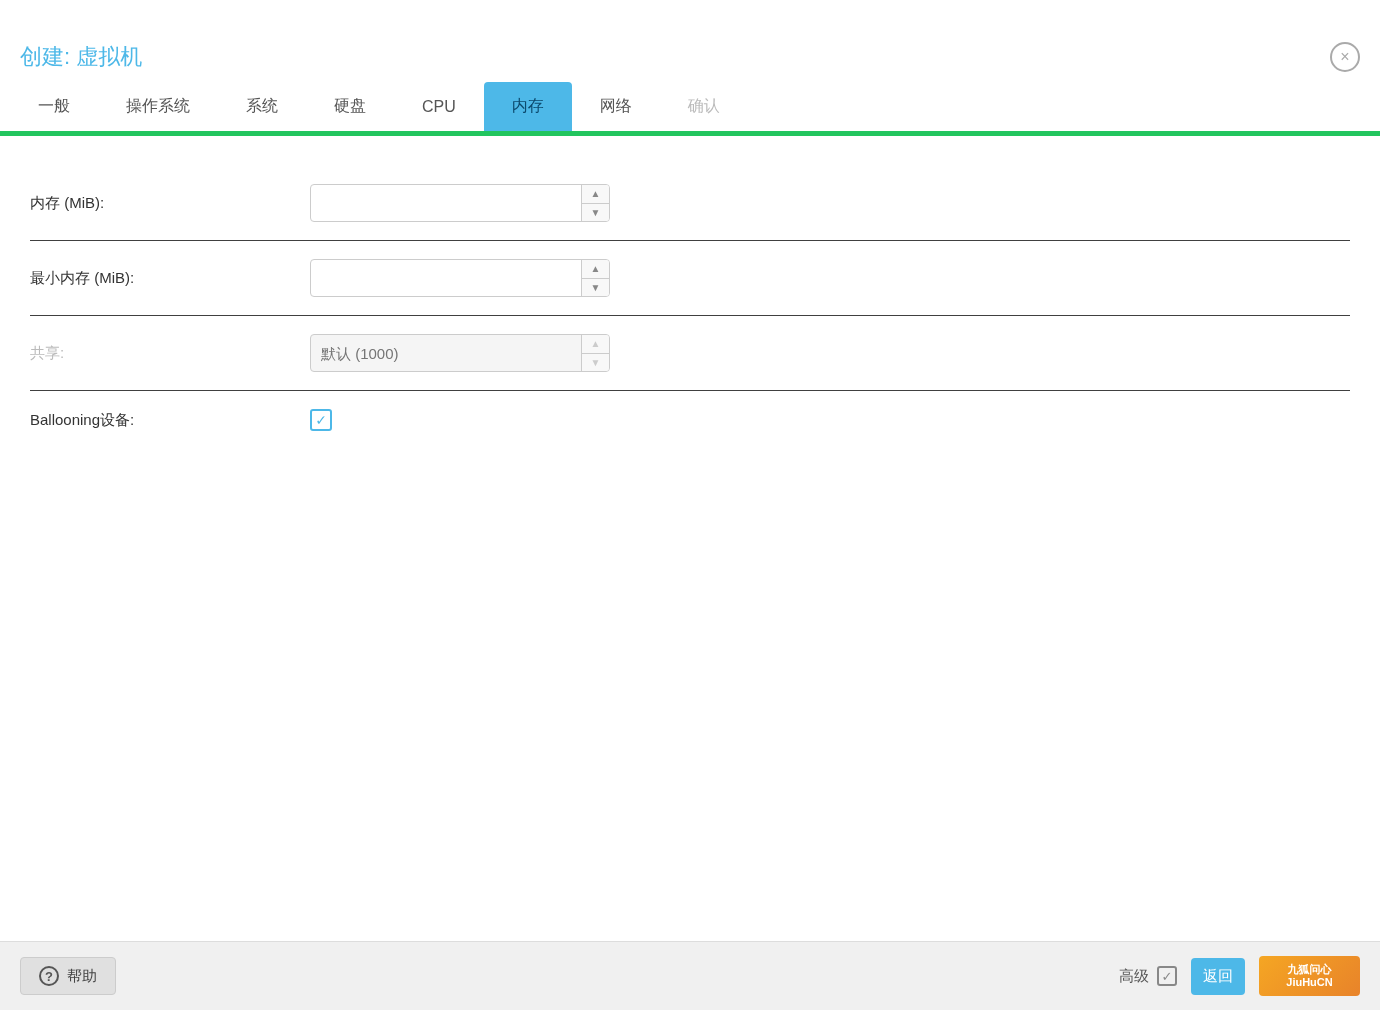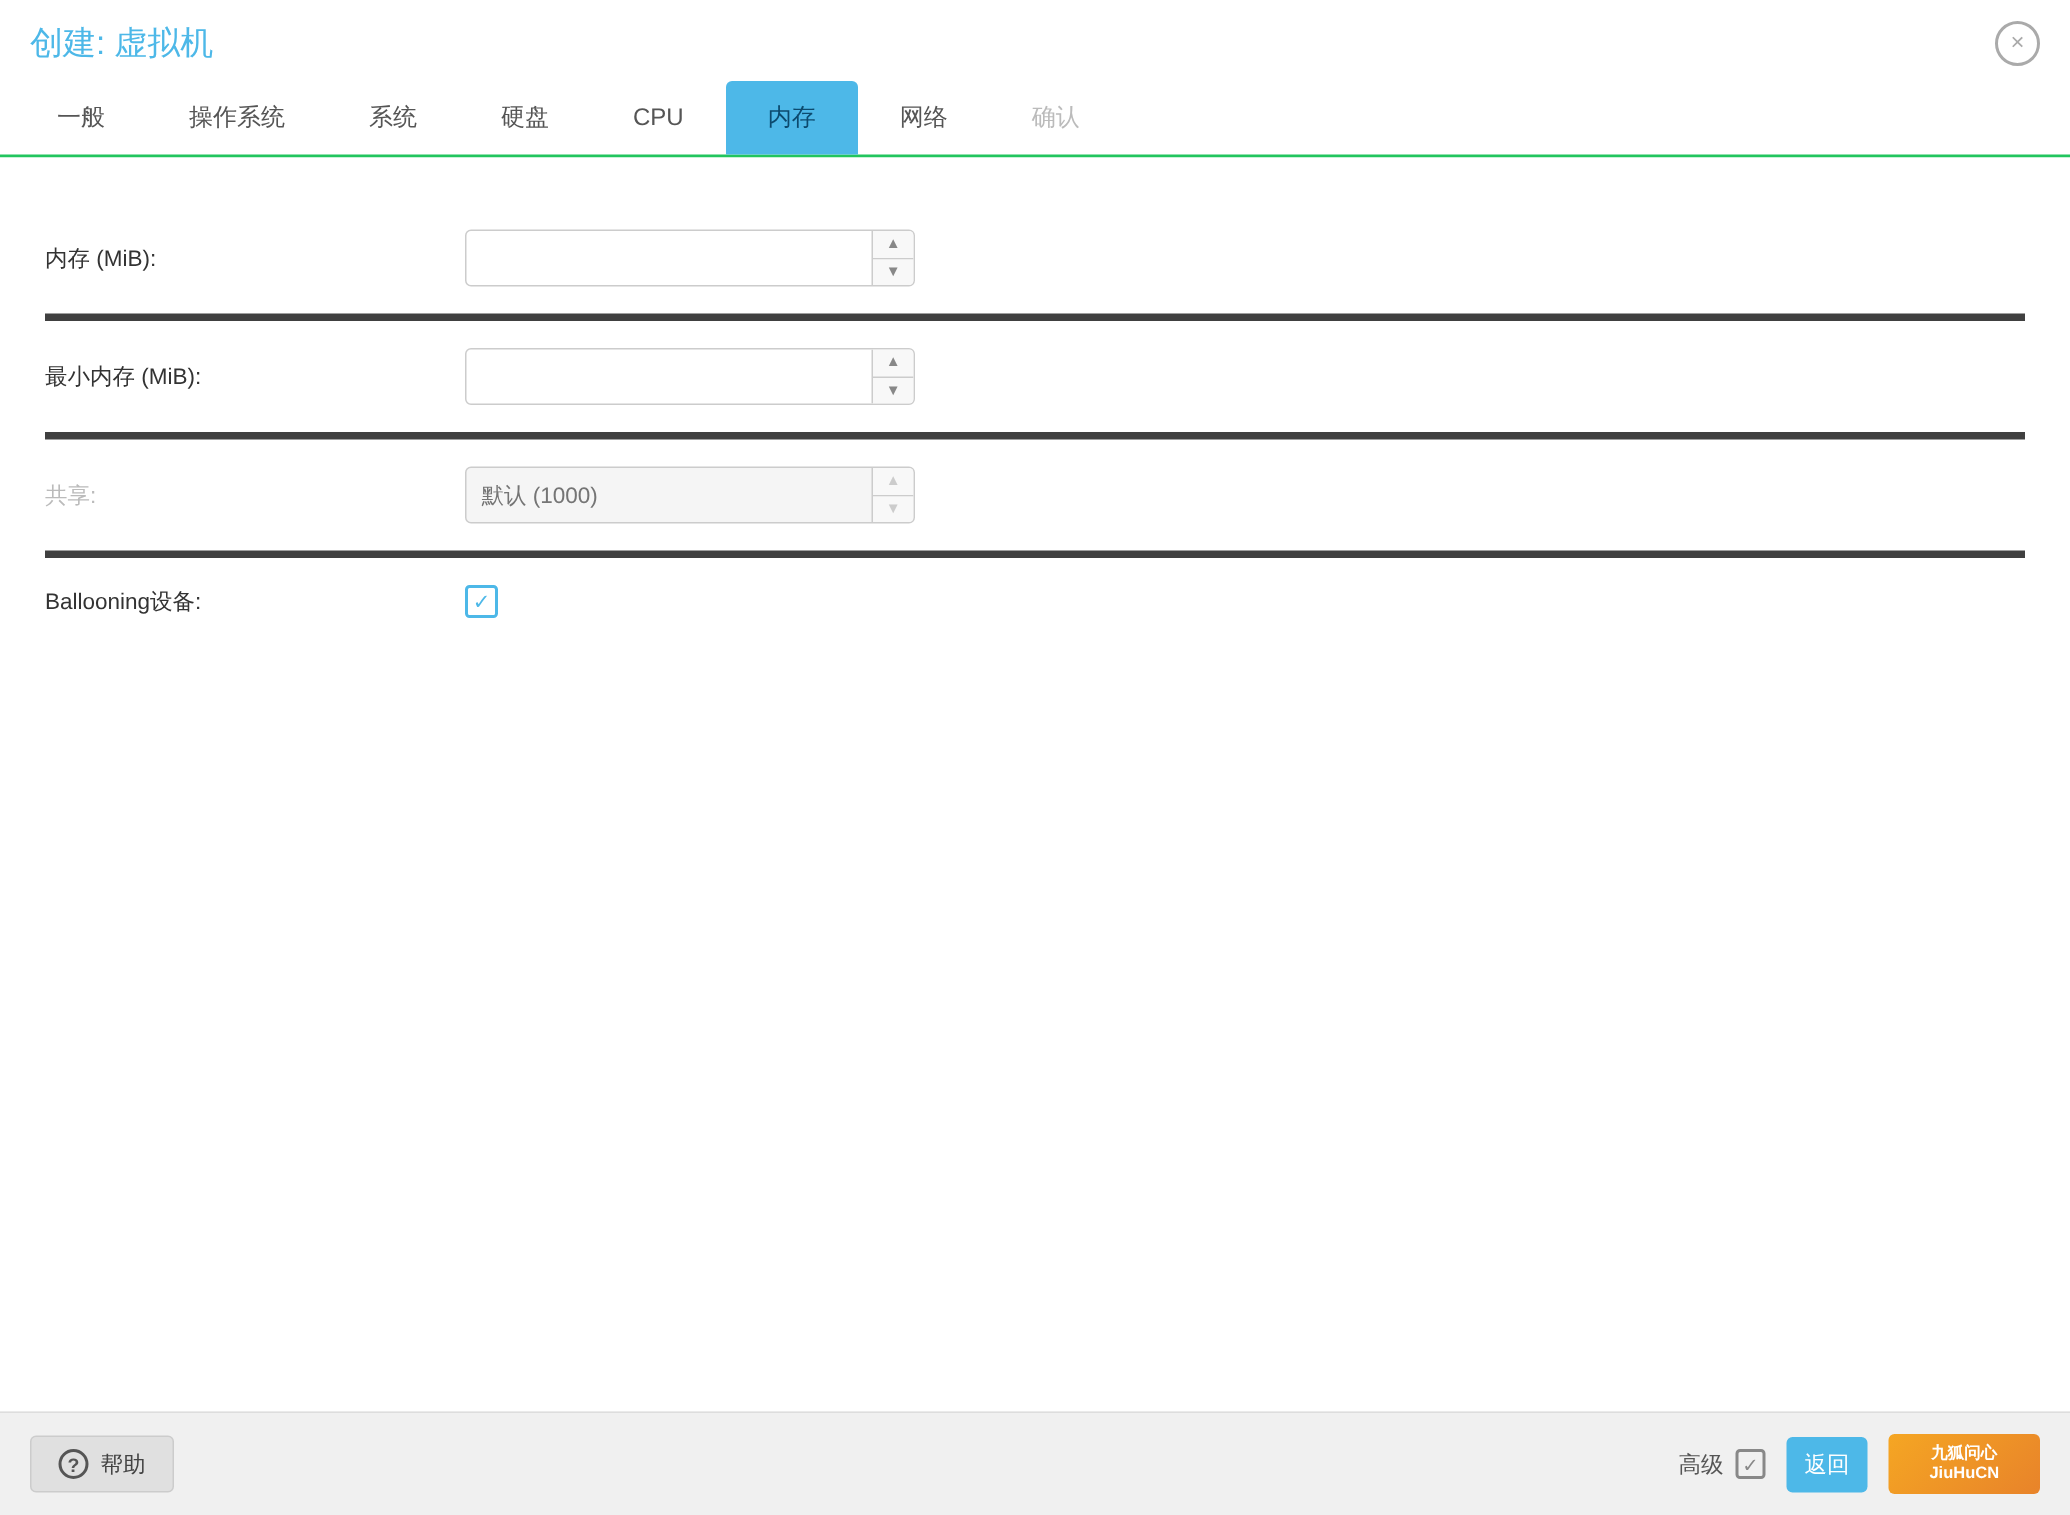--- a/index.html
+++ b/index.html
@@ -27,20 +27,21 @@
       position: relative;
     }
 
     
     .dialog-header {
       display: flex;
       align-items: center;
       justify-content: space-between;
       padding: 14px 20px 10px 20px;
       background: #ffffff;
+      margin-top: 28px;
     }
 
     .dialog-title {
       font-size: 22px;
       color: #4db8e8;
       font-weight: normal;
     }
 
     .close-btn {
       width: 30px;
@@ -54,21 +55,21 @@
       justify-content: center;
       color: #aaa;
       font-size: 16px;
       line-height: 1;
     }
 
     
     .tabs-bar {
       display: flex;
       align-items: stretch;
-      border-bottom: 2px solid #22c55e;
+      border-bottom: 5px solid #22c55e;
       background: #ffffff;
       padding: 0 10px;
     }
 
     .tab-item {
       padding: 14px 28px;
       font-size: 16px;
       color: #555;
       cursor: pointer;
       border: none;
@@ -93,21 +94,21 @@
       padding: 30px 30px 20px 30px;
       background: #ffffff;
       overflow-y: auto;
     }
 
     
     .form-row {
       display: flex;
       align-items: center;
       padding: 18px 0;
-      border-bottom: 5px solid #404040;
+      border-bottom: 1px solid #404040;
     }
 
     .form-row:last-child {
       border-bottom: none;
     }
 
     .form-label {
       width: 280px;
       font-size: 15px;
       color: #333;

